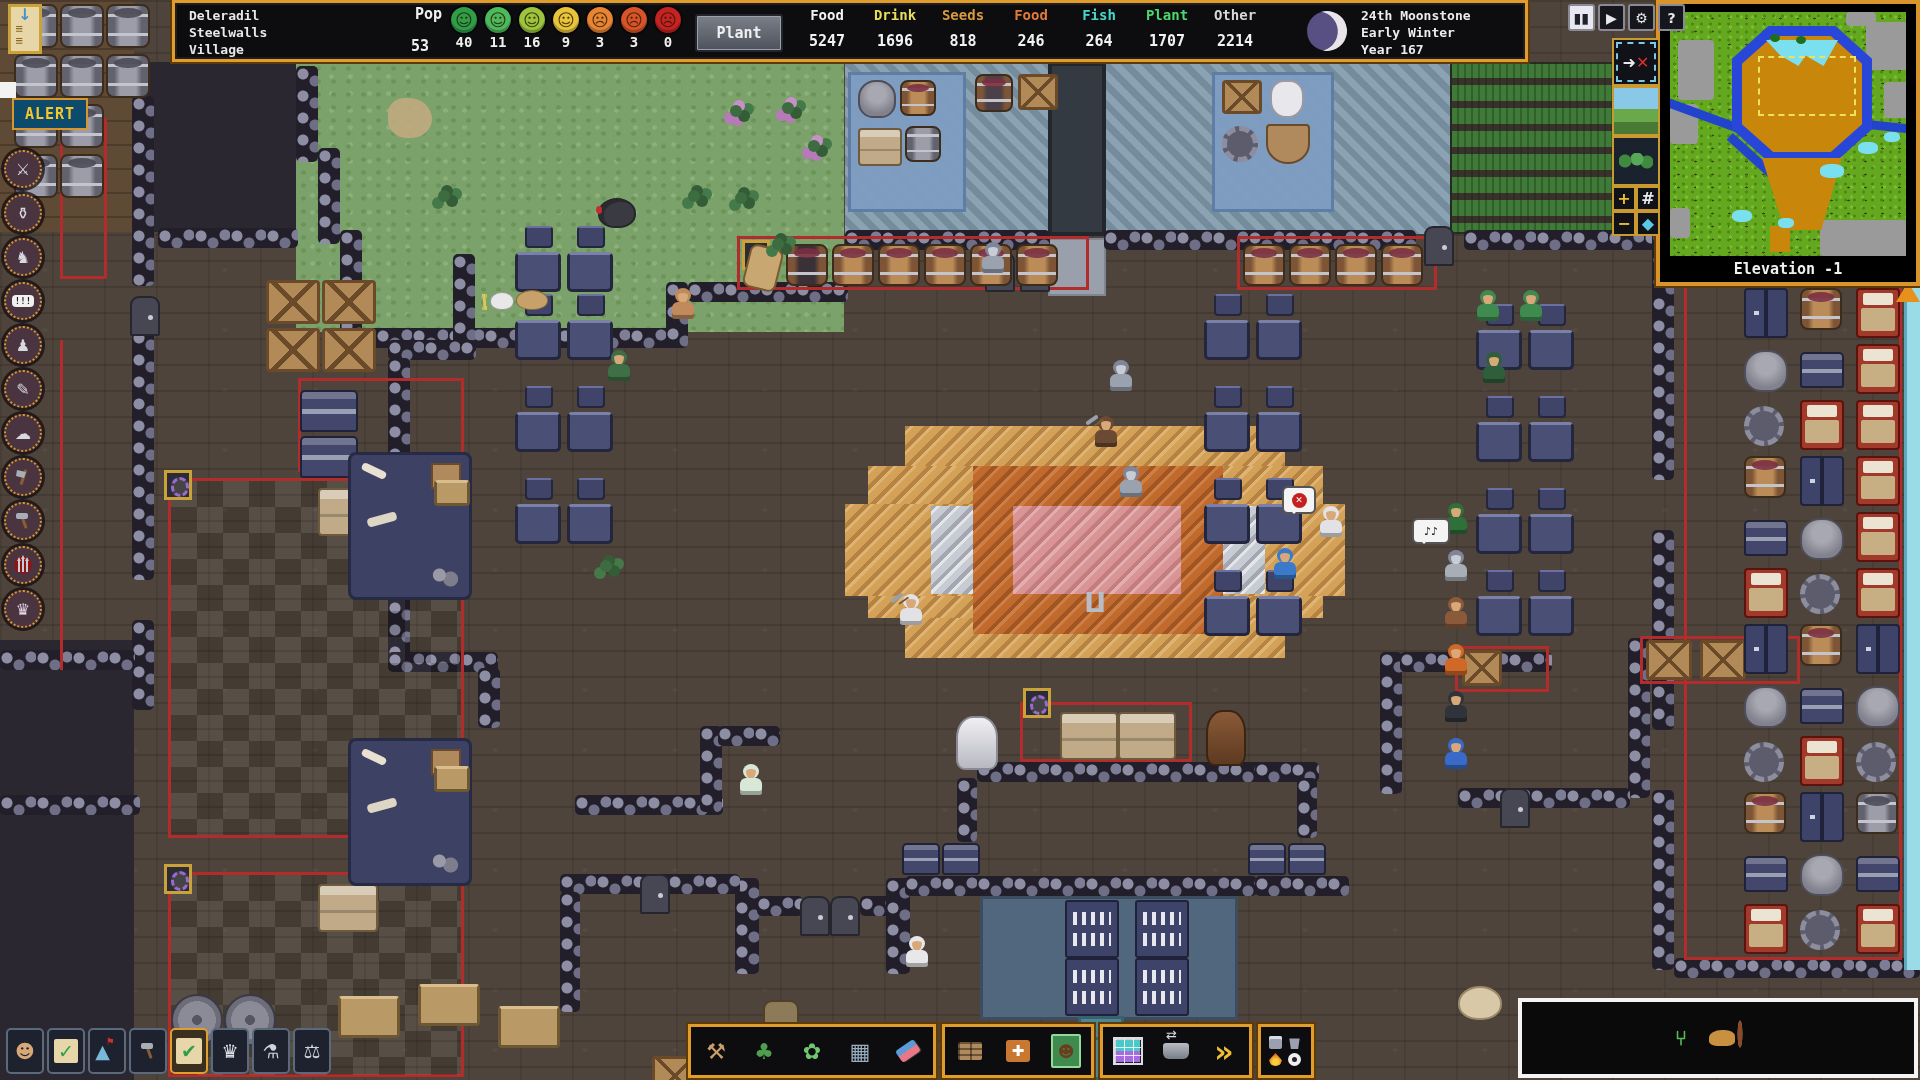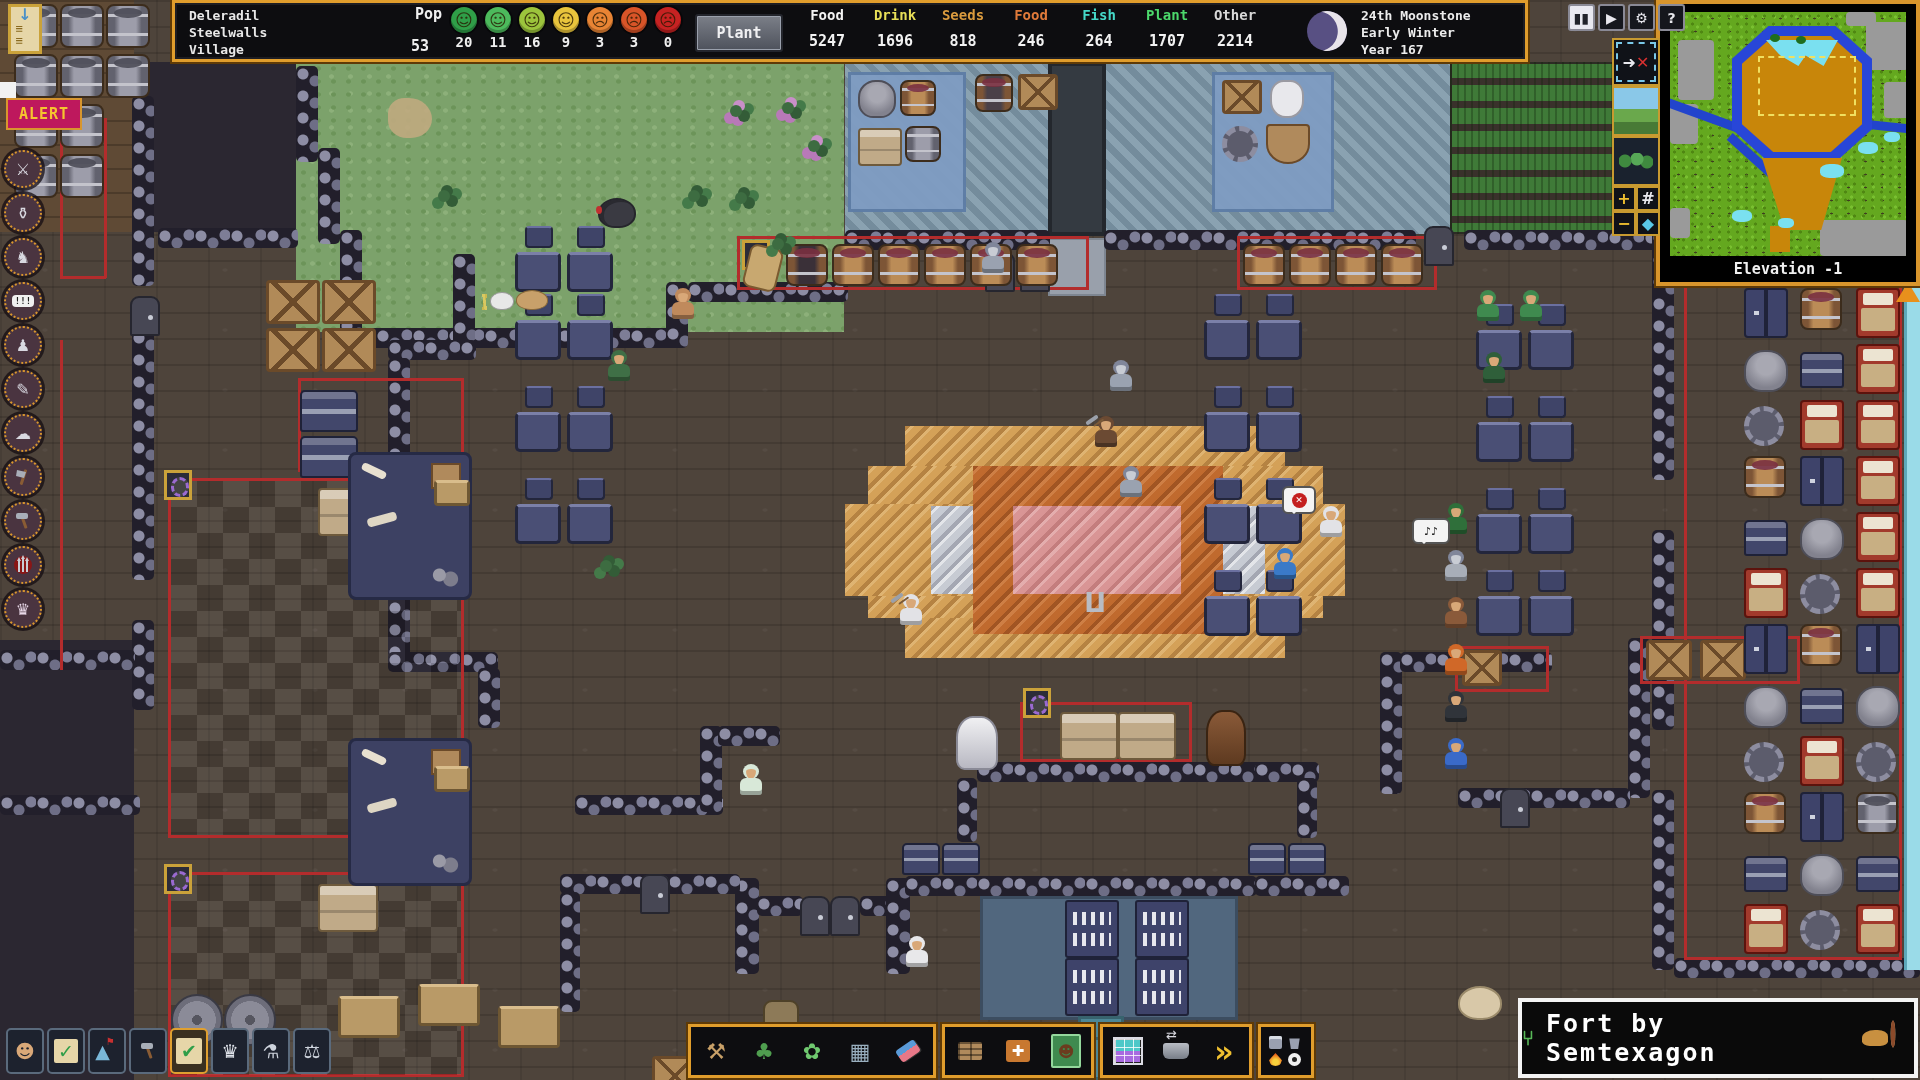--- a/index.html
+++ b/index.html
@@ -132,21 +132,21 @@
       radial-gradient(#4f8712 1.5px,transparent 2px),radial-gradient(#79c030 1.5px,transparent 2px),
       radial-gradient(#3f3f20 1px,transparent 1.5px);
       background-size:9px 8px,11px 10px,17px 13px;overflow:hidden;}
   .mm{position:absolute;}
   #elevrow{position:absolute;left:0;bottom:0;width:100%;height:26px;background:#000;color:#f0f0f0;
       font:bold 15px "DejaVu Sans Mono",monospace;display:flex;align-items:center;justify-content:center;}
   
   .sbicon{left:4px;width:38px;height:38px;border-radius:50%;background:#4a3440;
       border:2px dotted #d8962e;box-shadow:0 0 0 3px rgba(20,12,18,.75);display:flex;align-items:center;
       justify-content:center;color:#d8d8e0;font:16px "DejaVu Sans",sans-serif;z-index:22;cursor:pointer;box-sizing:border-box;}
-  #alert{left:6px;top:98px;width:72px;height:28px;background:#be185d;border:2px solid #d8962e;
+  #alert{left:12px;top:98px;width:72px;height:28px;background:#0c4a6e;border:2px solid #d8962e;
       color:#f5c52e;font:bold 15px "DejaVu Sans Mono",monospace;display:flex;align-items:center;
       justify-content:center;z-index:23;letter-spacing:1px;}
   #cornericon{left:8px;top:4px;width:34px;height:50px;background:#e6d6a8;border:3px solid #caa23a;
       z-index:23;box-sizing:border-box;}
   #cornericon:before{content:"↓";position:absolute;left:7px;top:-2px;color:#4a90c8;font:bold 16px "DejaVu Sans",sans-serif;}
   #cornericon:after{content:"≡\a≡";white-space:pre;position:absolute;left:4px;top:16px;color:#8a6a20;
       font:bold 10px/12px "DejaVu Sans",sans-serif;}
   #whitesq{left:0;top:82px;width:16px;height:16px;background:#f2f2f2;z-index:23;}
   
   .toolbtn{background:#1d222e;border:2px solid #5a6a7c;border-radius:5px;box-sizing:border-box;
@@ -620,21 +620,21 @@
 
   <div id="topbar" class="abs goldbox">
     <div class="abs fortname">Deleradil
 Steelwalls
 Village</div>
     <div class="abs poplabel" style="left:240px;top:2px;">Pop</div>
     <div class="abs poplabel" style="left:236px;top:34px;">53</div>
     <div class="abs" id="moodrow" style="left:276px;top:4px;display:flex;gap:8px;">
         <div>
           <div class="face" style="background:#2f9e48">☺</div>
-          <div class="facecount">20</div>
+          <div class="facecount">40</div>
         </div>
         <div>
           <div class="face" style="background:#4cba5c">☺</div>
           <div class="facecount">11</div>
         </div>
         <div>
           <div class="face" style="background:#9cc43c">☺</div>
           <div class="facecount">16</div>
         </div>
         <div>
@@ -845,17 +845,16 @@
           </div>
         </div>
       </div>
     </div>
 
   <div class="abs edge"></div>
   <div class="abs warntri"></div>
 
   <div id="watermark" class="abs">
     <span style="color:#58b858;font:bold 20px 'DejaVu Sans',sans-serif;margin-right:10px;">⑂</span>
-    <span>Fort by Semtexagon</span>
     <span style="width:26px;height:16px;background:#c89040;border-radius:50% 40% 30% 30%;margin-left:10px;"></span>
     <span class="dw" style="--c:#8a4a2a;position:relative;transform:scale(.8);"><span class="hd"></span><span class="bd"></span></span>
   </div>
 </div>
 
 </body></html>

